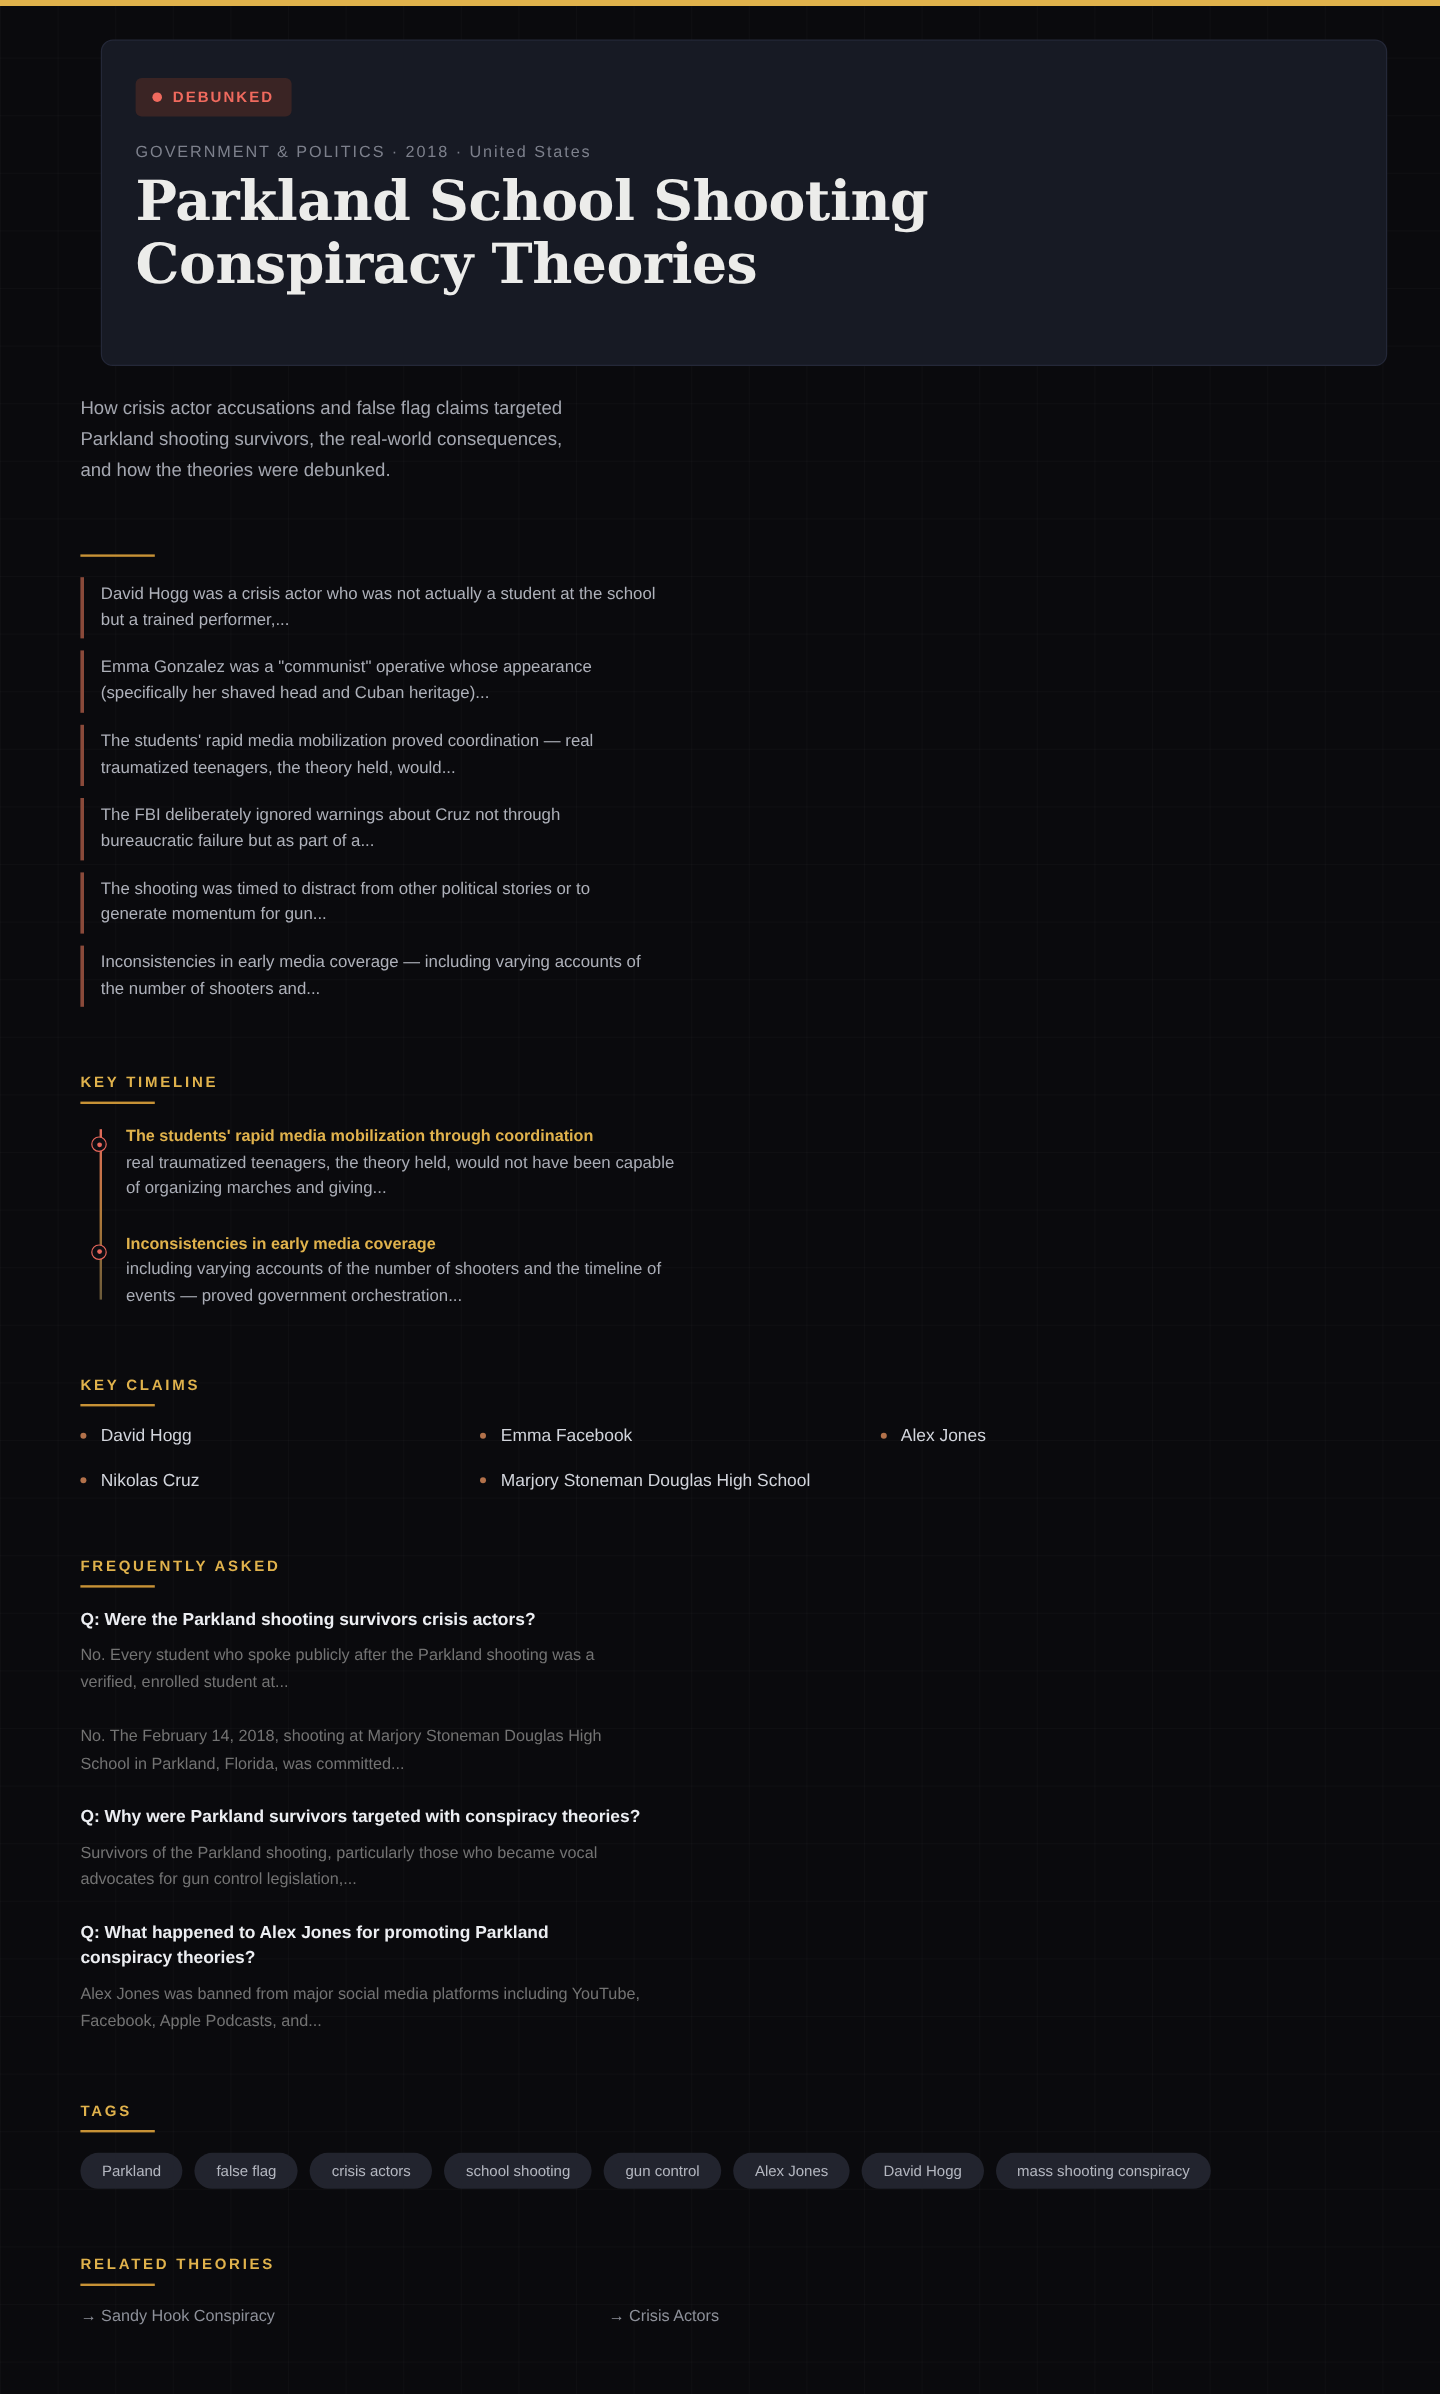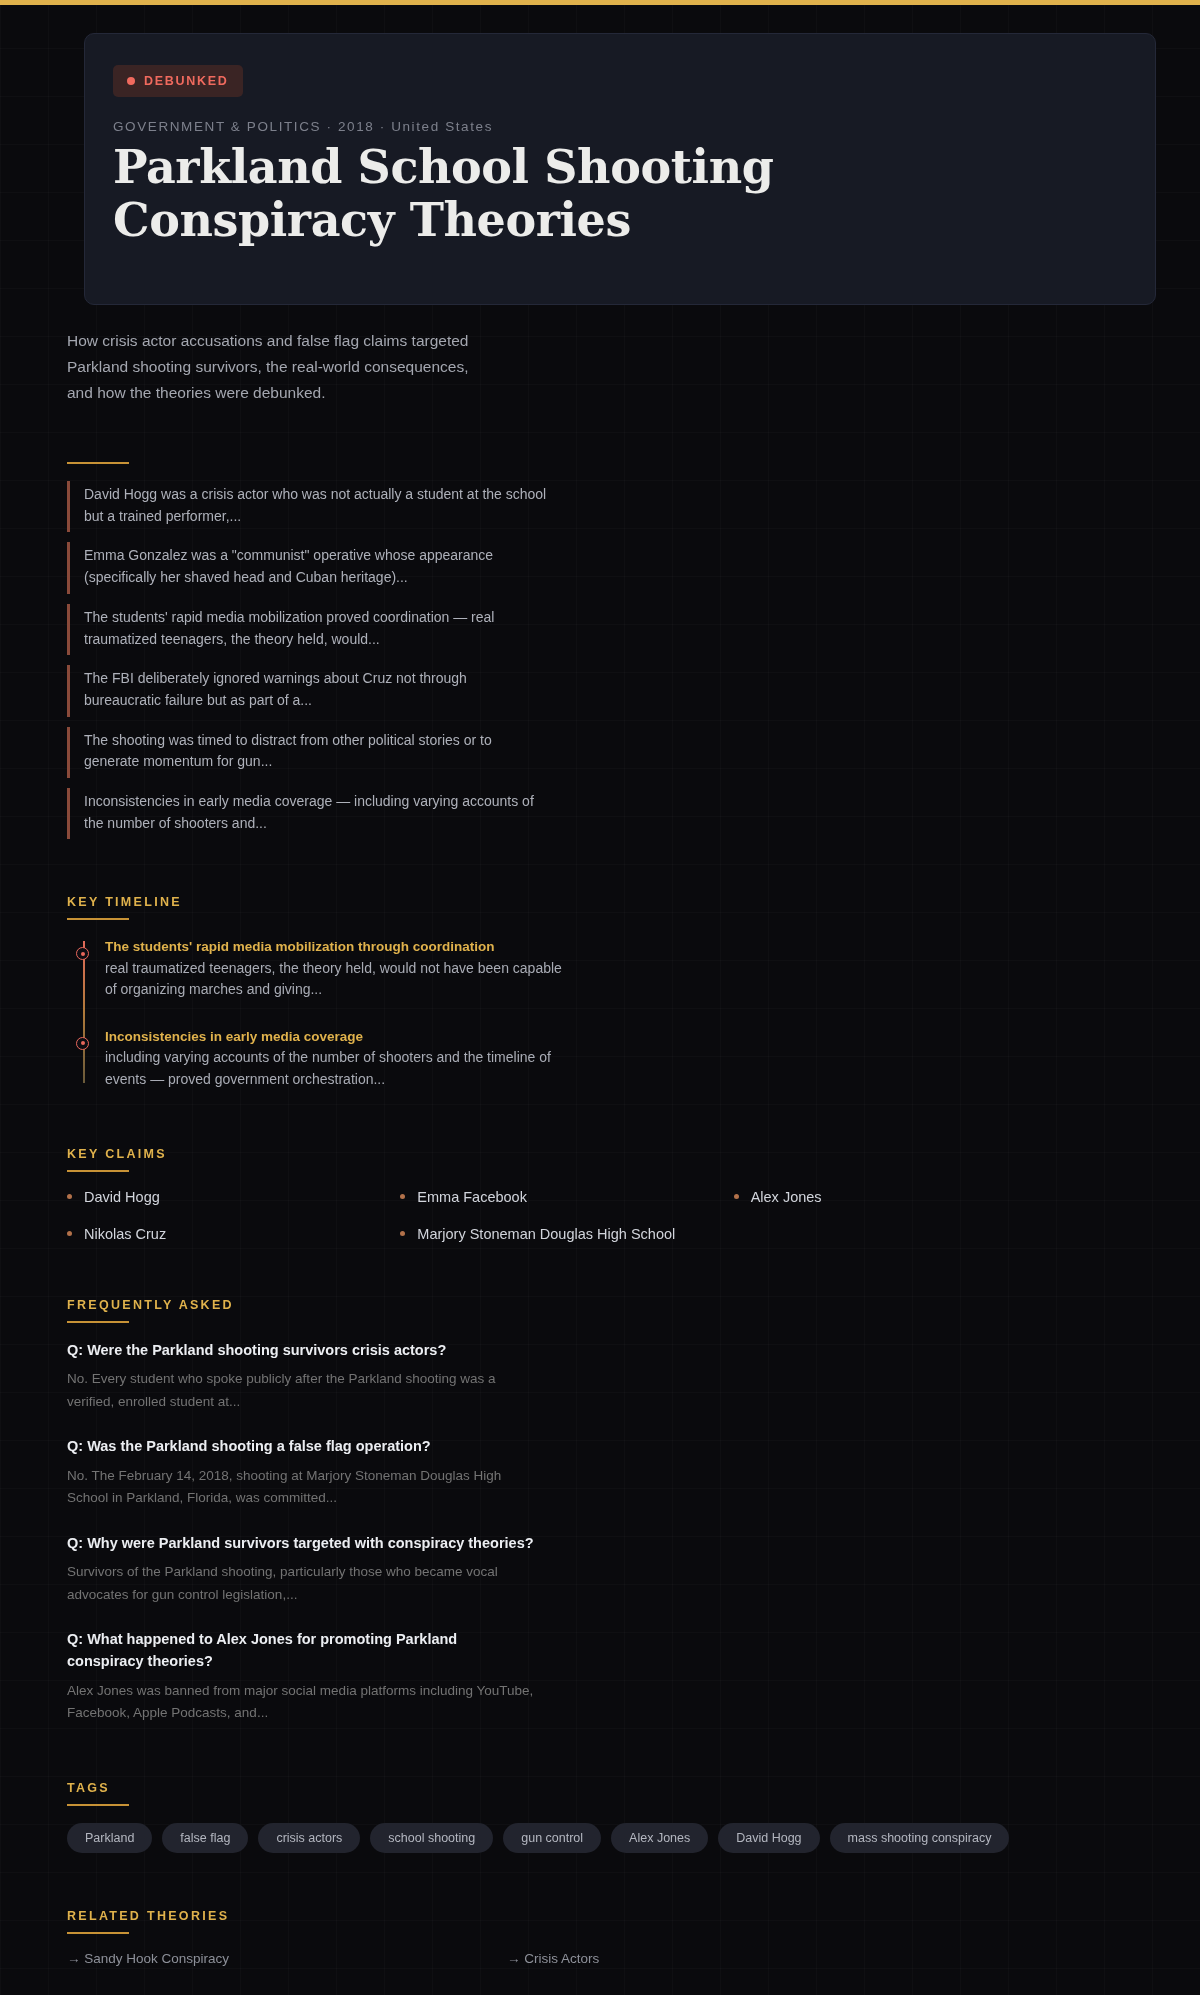--- a/index.html
+++ b/index.html
@@ -327,21 +327,20 @@
 
     <div class="section">
       <div class="section-heading">FREQUENTLY ASKED</div>
       <div class="section-rule"></div>
       <div id="faq-list">
           <div class="faq-item">
             <div class="faq-q">Q: Were the Parkland shooting survivors crisis actors?</div>
             <div class="faq-a">No. Every student who spoke publicly after the Parkland shooting was a verified, enrolled student at...</div>
           </div>
           <div class="faq-item">
-            <div class="faq-q">Q: Was the Parkland shooting a false flag operation?</div>
             <div class="faq-a">No. The February 14, 2018, shooting at Marjory Stoneman Douglas High School in Parkland, Florida, was committed...</div>
           </div>
           <div class="faq-item">
             <div class="faq-q">Q: Why were Parkland survivors targeted with conspiracy theories?</div>
             <div class="faq-a">Survivors of the Parkland shooting, particularly those who became vocal advocates for gun control legislation,...</div>
           </div>
           <div class="faq-item">
             <div class="faq-q">Q: What happened to Alex Jones for promoting Parkland conspiracy theories?</div>
             <div class="faq-a">Alex Jones was banned from major social media platforms including YouTube, Facebook, Apple Podcasts, and...</div>
           </div>

